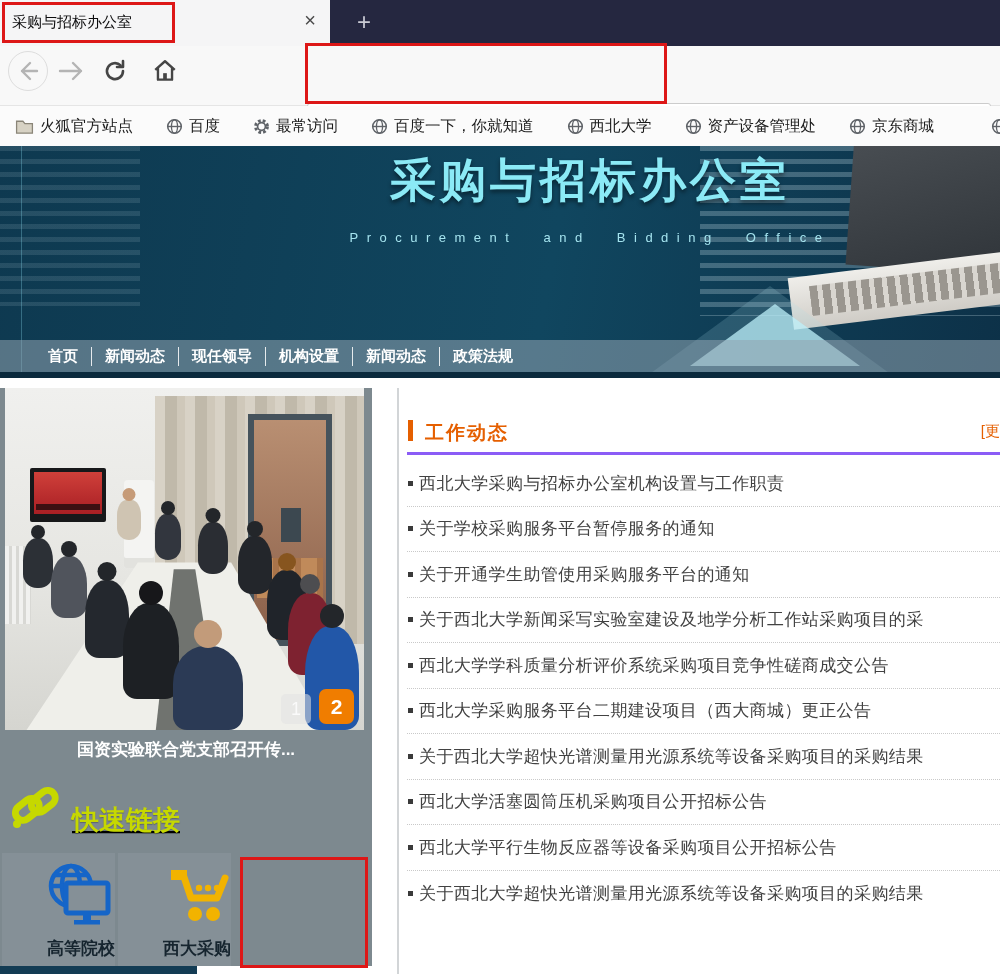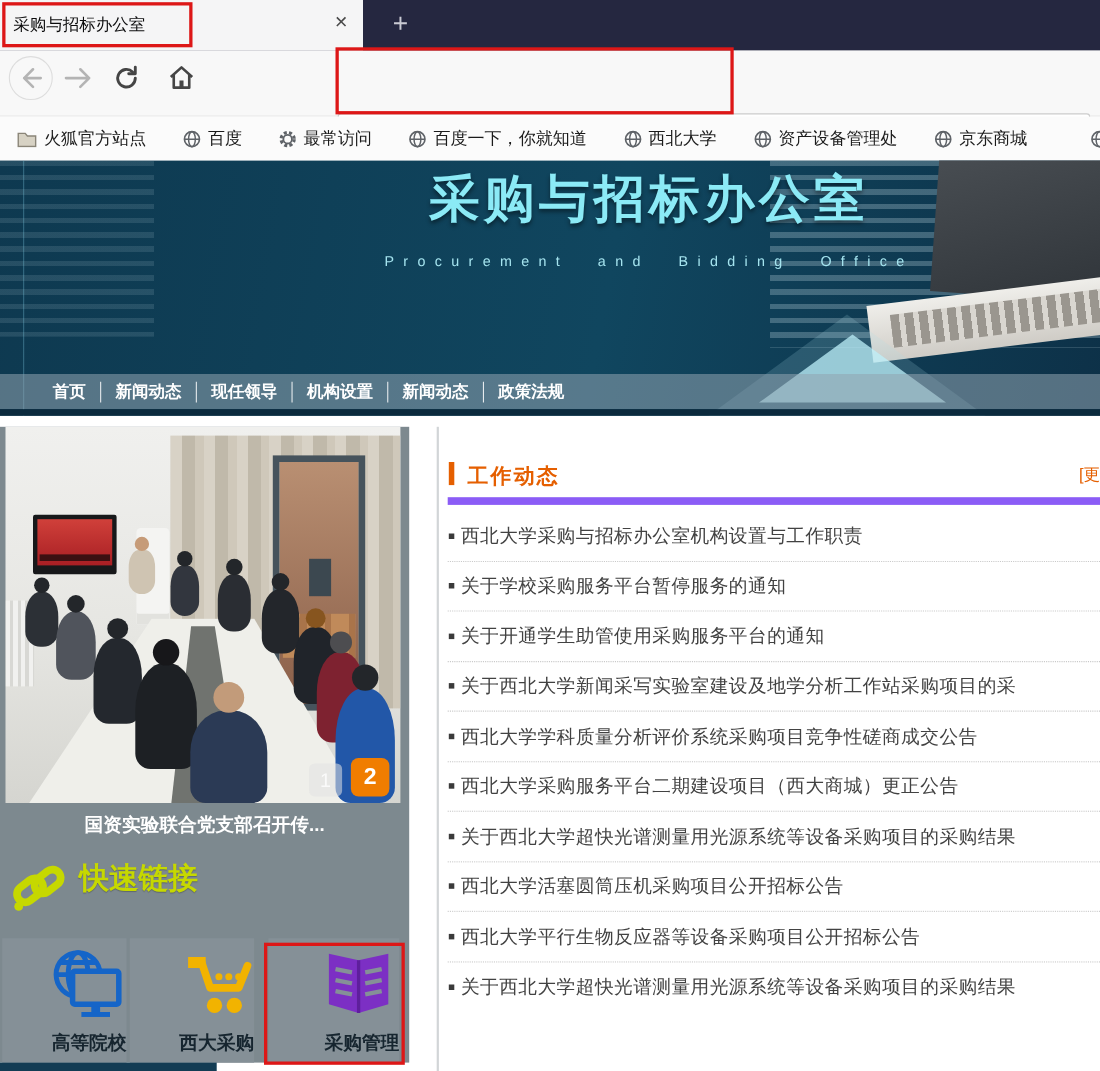--- a/index.html
+++ b/index.html
@@ -58,32 +58,32 @@
   .radiator{left:0;top:158px;width:26px;height:78px;background:repeating-linear-gradient(90deg,#f1f1ef 0 4px,#d8d8d4 4px 7px);}
   .table{left:0;top:0;width:359px;height:342px;clip-path:polygon(37% 51%,63% 51%,90% 100%,6% 100%);background:#efefea;}
   .tray{left:0;top:0;width:359px;height:342px;clip-path:polygon(47% 53%,53% 53%,60% 100%,42% 100%);background:#70736f;}
   .person{position:absolute;border-radius:45% 45% 14px 14px;}
   .head{position:absolute;left:50%;transform:translateX(-50%);border-radius:50%;background:#23262a;}
 
   .pager{position:absolute;right:10px;bottom:6px;display:flex;align-items:flex-end;gap:8px;}
   .pg1{width:30px;height:30px;background:rgba(225,225,225,.55);color:#fafafa;font-size:18px;display:flex;align-items:center;justify-content:center;border-radius:5px;}
   .pg2{width:35px;height:35px;background:#f07d00;color:#ffffff;font-weight:bold;font-size:21px;display:flex;align-items:center;justify-content:center;border-radius:7px;}
   .caption{position:absolute;left:0;top:350px;width:372px;text-align:center;font-size:17px;font-weight:bold;color:#ffffff;}
-  .ql-header{position:absolute;left:8px;top:392px;display:flex;align-items:flex-start;gap:10px;}
+  .ql-header{position:absolute;left:8px;top:392px;display:flex;align-items:flex-end;gap:10px;text-decoration:underline;}
   .ql-title{font-size:27px;font-weight:bold;color:#c6d800;text-shadow:0 1px 1px rgba(0,0,0,.25);}
   .tiles{position:absolute;left:0;top:465px;width:372px;height:113px;}
   .tile{position:absolute;top:0;height:113px;background:#859097;display:flex;flex-direction:column;align-items:flex-end;justify-content:flex-end;padding-bottom:6px;box-sizing:border-box;}
   .tile-icon{flex:1;display:flex;align-items:center;justify-content:center;}
   .tile-label{font-size:17px;font-weight:bold;color:#16252f;}
   .footer-band{position:absolute;left:0;top:966px;width:197px;height:8px;background:#133c54;}
 
   
   .col-divider{position:absolute;left:397px;top:388px;width:2px;height:586px;background:#d2d5d7;}
   .right-col{position:absolute;left:407px;top:408px;width:593px;height:566px;}
-  .news-header{position:relative;height:44px;border-bottom:7px solid #8b5cf6;}
+  .news-header{position:relative;height:44px;border-bottom:3px solid #8b5cf6;}
   .nh-bar{position:absolute;left:1px;top:12px;width:5px;height:21px;background:#e55f00;}
   .nh-title{position:absolute;left:18px;top:12px;font-size:19px;font-weight:bold;color:#e55f00;letter-spacing:2px;}
   .nh-more{position:absolute;right:0;top:14px;font-size:15px;color:#e55f00;white-space:nowrap;}
   .news-list{list-style:none;margin:6px 0 0 0;padding:0;}
   .news-item{position:relative;height:45.5px;border-bottom:1px dotted #c9c9c9;box-sizing:border-box;display:flex;align-items:center;cursor:default;}
   .news-item:last-child{border-bottom:none;}
   .bullet{width:5px;height:5px;background:#3a3a3a;margin:0 6px 0 1px;flex:none;}
   .news-text{font-size:17px;color:#424242;white-space:nowrap;letter-spacing:.4px;}
 
   
@@ -321,38 +321,20 @@
             <path d="M24 12 l8 24 h26 l8 -20" fill="none" stroke="#f2b300" stroke-width="7" stroke-linecap="round" stroke-linejoin="round"></path>
             <circle cx="40" cy="26" r="3.2" fill="#f2b300"></circle>
               <circle cx="49" cy="26" r="3.2" fill="#f2b300"></circle>
               <circle cx="58" cy="26" r="3.2" fill="#f2b300"></circle>
             <circle cx="36" cy="52" r="7" fill="#f2b300"></circle>
               <circle cx="54" cy="52" r="7" fill="#f2b300"></circle>
           </svg>
         </span>
         <span class="tile-label">西大采购</span>
       </div>
-      <div class="tile" style="left:244px;width:119px;">
-        <span class="tile-icon">
-          <svg width="74" height="64" viewBox="0 0 74 64">
-            <path d="M37 10 L10 4 L10 50 L37 58 Z" fill="#7c2fc4"></path>
-            <path d="M37 10 L64 4 L64 50 L37 58 Z" fill="#7c2fc4"></path>
-            <g stroke="#859097" stroke-width="4">
-              <line x1="16" y1="18" x2="31" y2="21"></line>
-                <line x1="16" y1="28" x2="31" y2="31"></line>
-                <line x1="16" y1="38" x2="31" y2="41"></line>
-              <line x1="43" y1="21" x2="58" y2="18"></line>
-                <line x1="43" y1="31" x2="58" y2="28"></line>
-                <line x1="43" y1="41" x2="58" y2="38"></line>
-            </g>
-            <path d="M37 10 L37 58" stroke="#5e1f9c" stroke-width="3"></path>
-          </svg>
-        </span>
-        <span class="tile-label">采购管理</span>
-      </div>
     </div>
   </div>
   <div class="footer-band"></div>
 
   <div class="col-divider"></div>
   <div class="right-col">
     <div class="news-header">
       <span class="nh-bar"></span>
       <span class="nh-title">工作动态</span>
       <a class="nh-more">[更</a>

